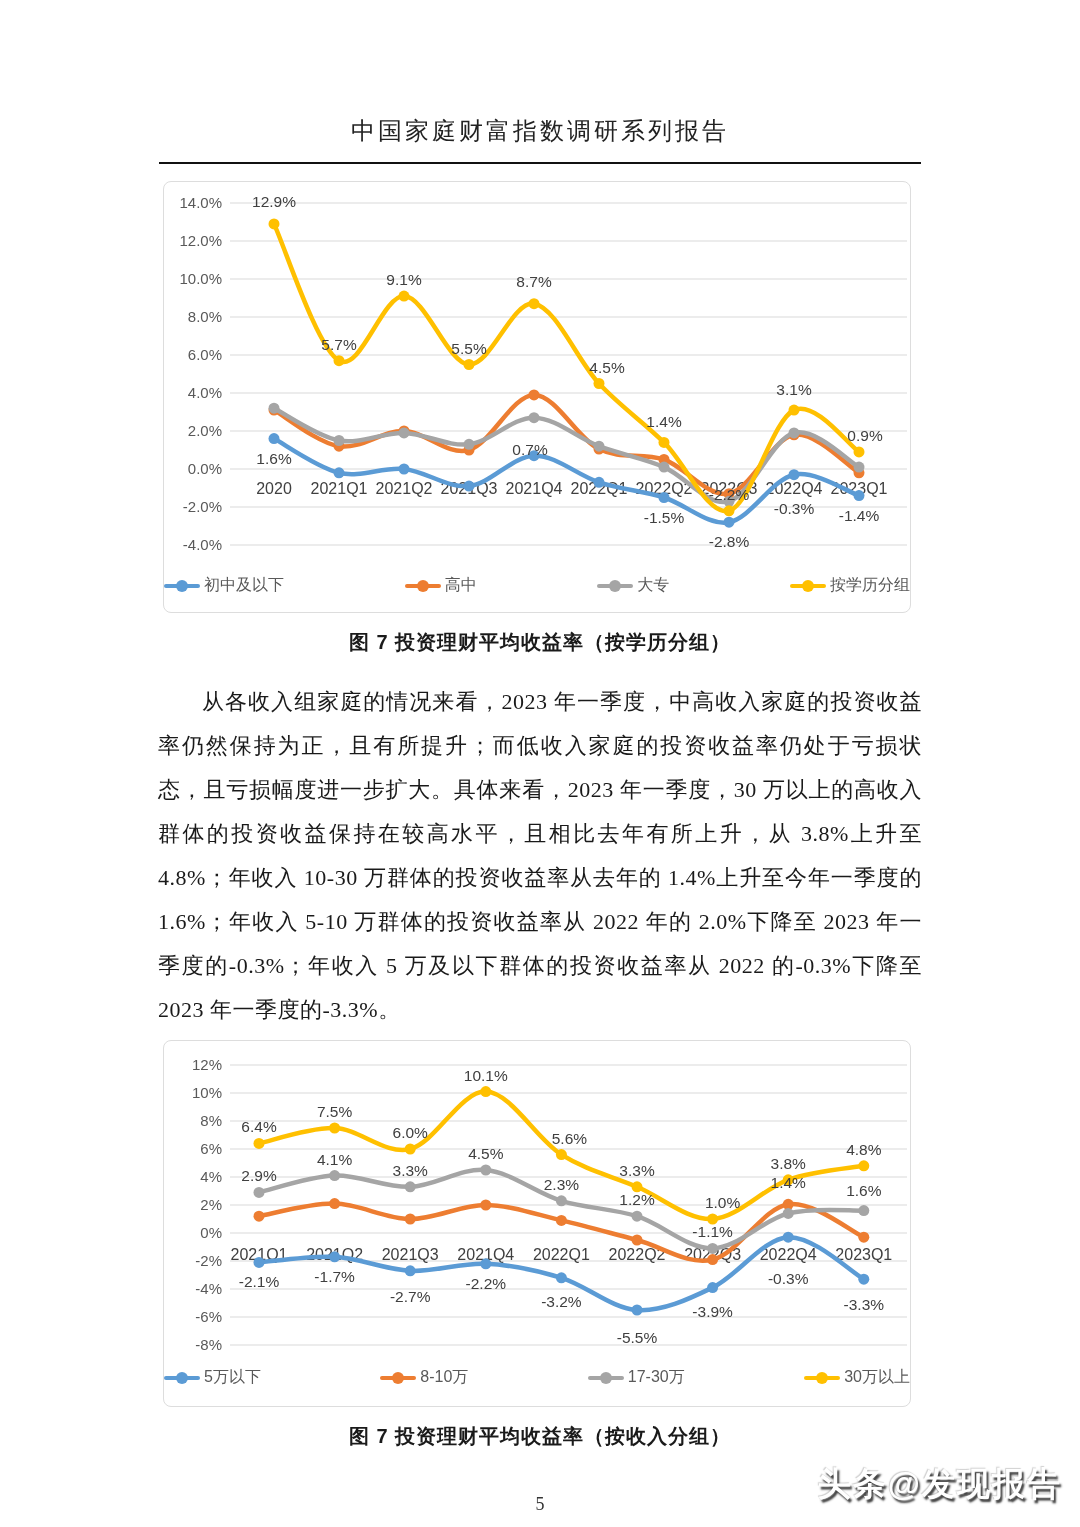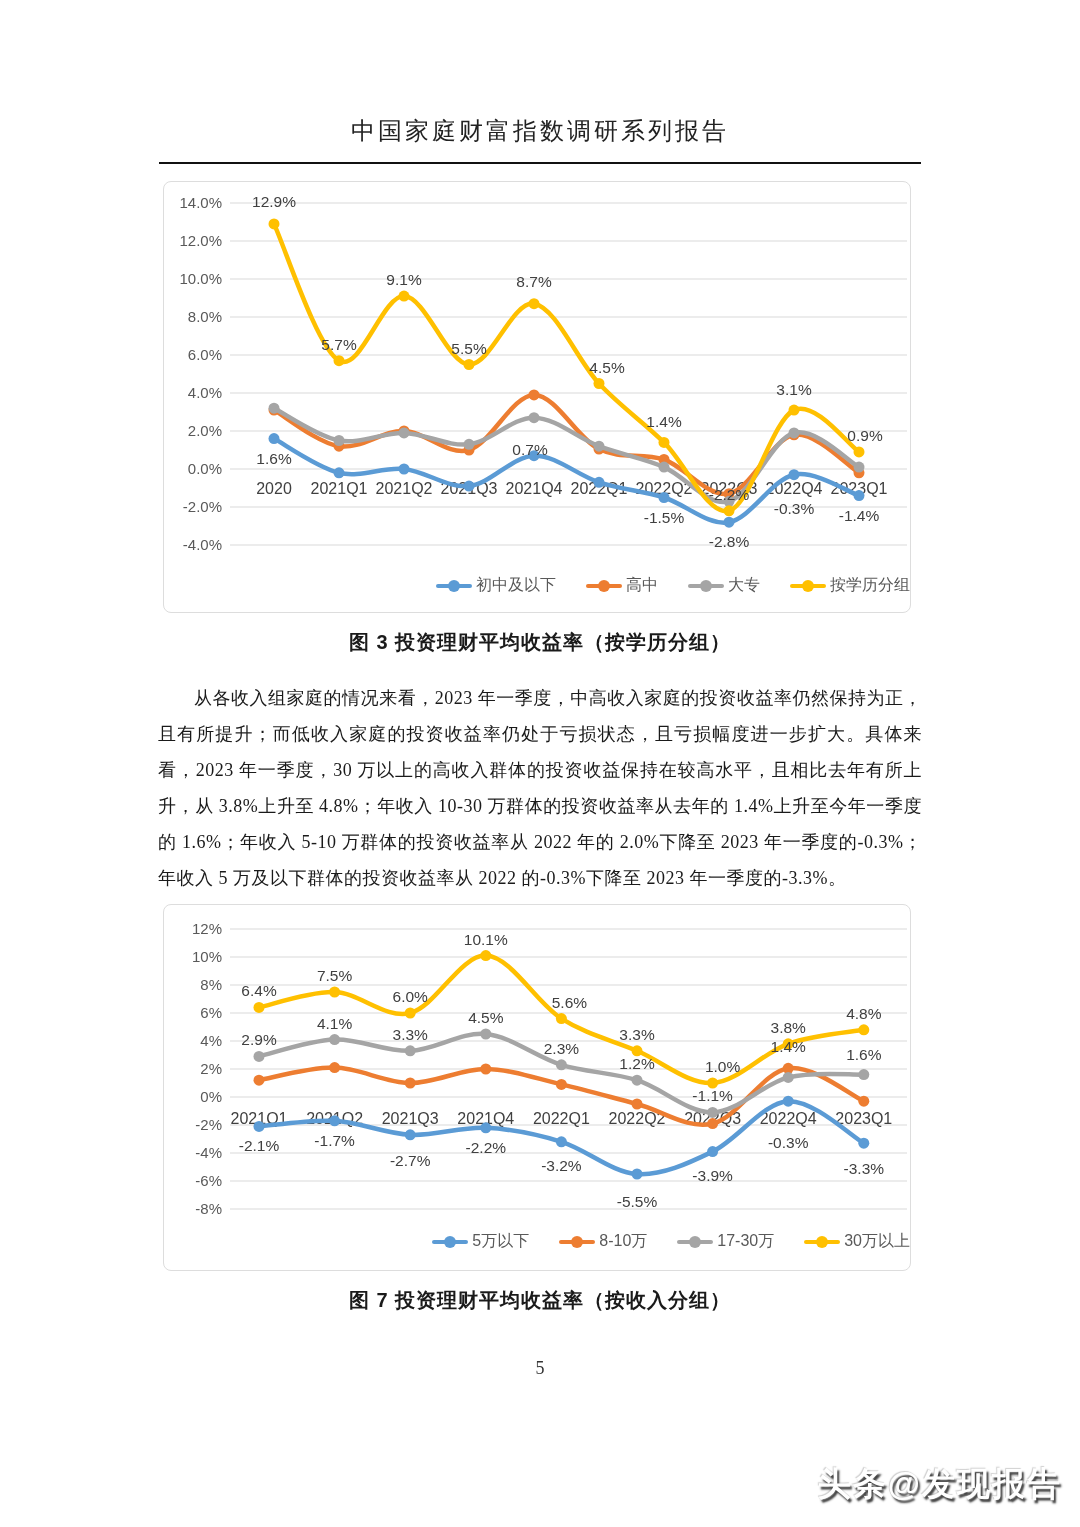--- a/index.html
+++ b/index.html
@@ -14,36 +14,36 @@
   }
   .header-rule{width:762px;margin:15px auto 0 159px;height:0;border-top:2.5px solid #111;}
   .chart-card{
     position:relative;width:748px;margin-left:163px;margin-top:17px;
     border:1px solid #dddddd;border-radius:8px;background:#fff;box-sizing:border-box;
   }
   .chart-card.c1{height:432px;}
   .chart-card.c2{height:367px;margin-top:8px;}
   .chart-svg{display:block;}
   .legend{
-    position:absolute;left:0;right:0;display:flex;justify-content:flex-end;align-items:center;
+    position:absolute;left:0;right:0;display:flex;justify-content:space-between;align-items:center;
     gap:30px;font-size:16px;color:#595959;
   }
   .c1 .legend{bottom:16px;}
   .c2 .legend{bottom:18px;}
   .legend-item{display:flex;align-items:center;gap:4px;}
   .lg-line{display:inline-block;width:36px;height:4px;border-radius:2px;position:relative;}
   .lg-dot{position:absolute;left:50%;top:50%;width:12px;height:12px;border-radius:50%;transform:translate(-50%,-50%);}
   .figure-caption{
     width:760px;margin:16px auto 0 160px;text-align:center;
     font-size:20px;font-weight:bold;color:#1a1a1a;letter-spacing:1px;
     font-family:"Liberation Sans", sans-serif;
   }
   .body-text{
     width:764px;margin:24px 0 0 158px;
-    font-family:"Liberation Serif", serif;font-size:18px;color:#1a1a1a;
+    font-family:"Liberation Serif", serif;font-size:22px;color:#1a1a1a;
     line-height:2.0;text-align:justify;text-indent:2em;letter-spacing:0.5px;
   }
   .page-number{
     margin-top:44px;text-align:center;font-family:"Liberation Serif", serif;
     font-size:18px;color:#333;
   }
   .watermark{
     position:absolute;right:18px;bottom:20px;
     font-size:33px;font-weight:bold;letter-spacing:2px;color:#ffffff;
     text-shadow:2px 3px 2px rgba(30,30,30,0.85), -1px -1px 1px rgba(150,150,150,0.45);
@@ -172,21 +172,21 @@
         </span>
         <span class="legend-item">
           <span class="lg-line" style="background: rgb(255, 192, 0);">
             <span class="lg-dot" style="background: rgb(255, 192, 0);"></span>
           </span>
           <span>按学历分组</span>
         </span>
       </div>
   </section>
 
-  <div class="figure-caption">图 3 投资理财平均收益率（按学历分组）</div>
+  <div class="figure-caption">图 7 投资理财平均收益率（按学历分组）</div>
 
   <p class="body-text">从各收入组家庭的情况来看，2023 年一季度，中高收入家庭的投资收益率仍然保持为正，且有所提升；而低收入家庭的投资收益率仍处于亏损状态，且亏损幅度进一步扩大。具体来看，2023 年一季度，30 万以上的高收入群体的投资收益保持在较高水平，且相比去年有所上升，从 3.8%上升至 4.8%；年收入 10-30 万群体的投资收益率从去年的 1.4%上升至今年一季度的 1.6%；年收入 5-10 万群体的投资收益率从 2022 年的 2.0%下降至 2023 年一季度的-0.3%；年收入 5 万及以下群体的投资收益率从 2022 的-0.3%下降至 2023 年一季度的-3.3%。</p>
 
   <section class="chart-card c2">
     <svg id="chart-svg-1" class="chart-svg" width="746" height="315">
         <line x1="66" y1="304" x2="743" y2="304" stroke="#d9d9d9" stroke-width="1"></line>
         <text x="58" y="309" text-anchor="end" font-size="15" fill="#595959">-8%</text>
         <line x1="66" y1="276" x2="743" y2="276" stroke="#d9d9d9" stroke-width="1"></line>
         <text x="58" y="281" text-anchor="end" font-size="15" fill="#595959">-6%</text>
         <line x1="66" y1="248" x2="743" y2="248" stroke="#d9d9d9" stroke-width="1"></line>

